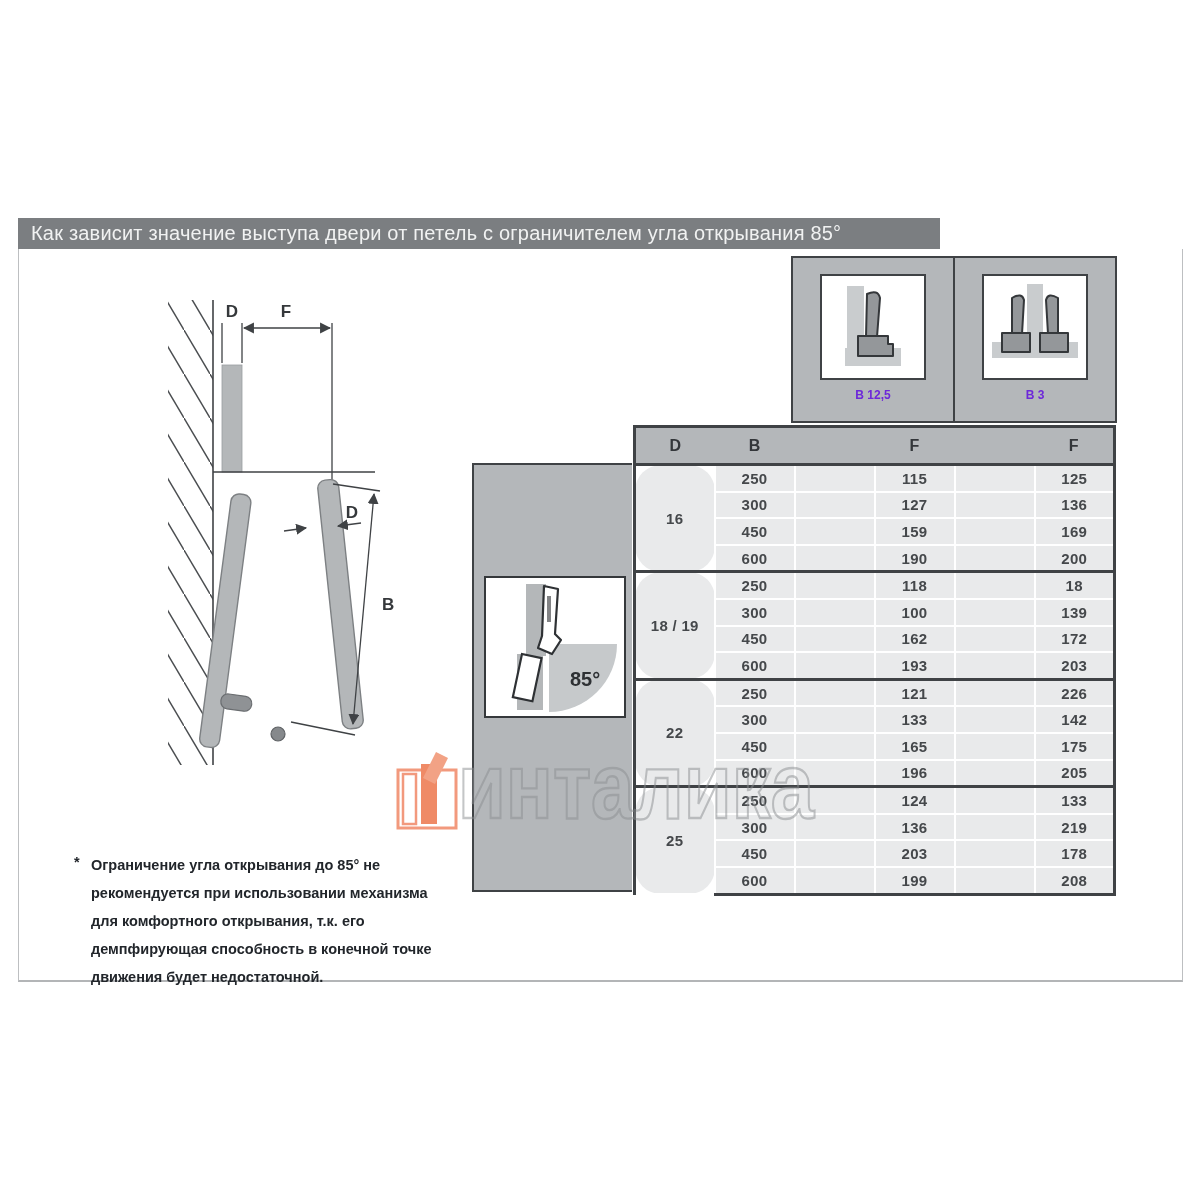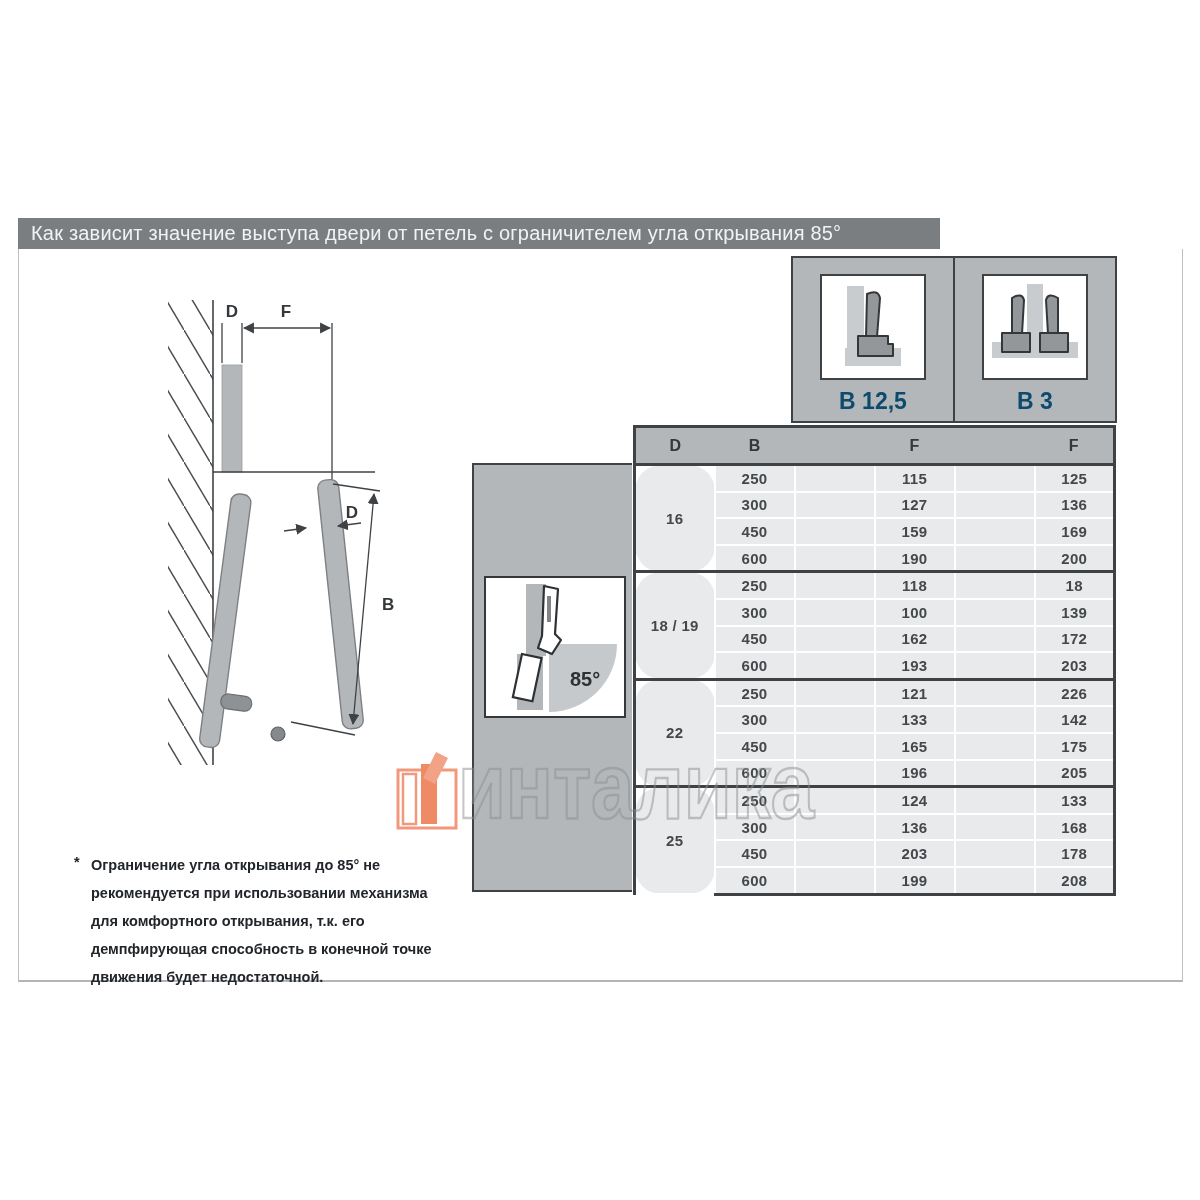--- a/index.html
+++ b/index.html
@@ -13,21 +13,21 @@
   
   .content{left:18px;top:249px;width:1165px;height:733px;background:#fff;
     border-left:1px solid #bdbfc1;border-right:1px solid #bdbfc1;border-bottom:2px solid #b3b5b7;box-sizing:border-box;}
 
   
   .iconpanel{left:791px;top:256px;width:326px;height:167px;background:var(--panel);
     border:2px solid var(--dark);box-sizing:border-box;display:flex;}
   .iconcell{flex:1;display:flex;flex-direction:column;align-items:center;padding-top:16px;}
   .iconcell.first{border-right:2px solid var(--dark);}
   .iconbox{width:106px;height:106px;background:#fff;border:2px solid var(--dark);box-sizing:border-box;}
-  .iconlabel{margin-top:8px;font-size:23px;font-weight:bold;color:#0c4a6e;}
+  .iconlabel{margin-top:8px;font-size:12px;font-weight:bold;color:#6d28d9;}
 
   
   .tablewrap{left:633px;top:425px;}
   table{border-collapse:collapse;table-layout:fixed;}
   col{width:80px;}
   th{height:33px;background:var(--panel);border-top:3px solid var(--dark);border-bottom:2px solid var(--dark);
      font-size:16px;font-weight:bold;color:#33363a;}
   th.edge-l{border-left:3px solid var(--dark);} th.edge-r{border-right:3px solid var(--dark);}
   td{height:24.6px;padding:0;background:var(--cell);border:2px solid #fff;text-align:center;
      font-size:15px;font-weight:600;color:#45484b;letter-spacing:.3px;}
@@ -257,21 +257,21 @@
           <td class="group-start"></td>
           <td class="group-start">124</td>
           <td class="group-start"></td>
           <td class="group-start lastcol">133</td>
         </tr>
         <tr>
           <td>300</td>
           <td></td>
           <td>136</td>
           <td></td>
-          <td class="lastcol">168</td>
+          <td class="lastcol">219</td>
         </tr>
         <tr>
           <td>450</td>
           <td></td>
           <td>203</td>
           <td></td>
           <td class="lastcol">178</td>
         </tr>
         <tr class="lastrow">
           <td>600</td>

